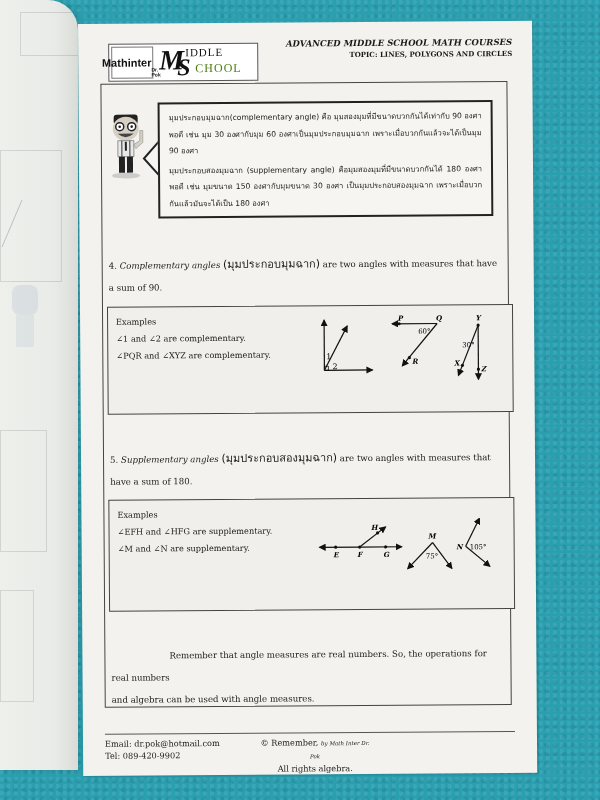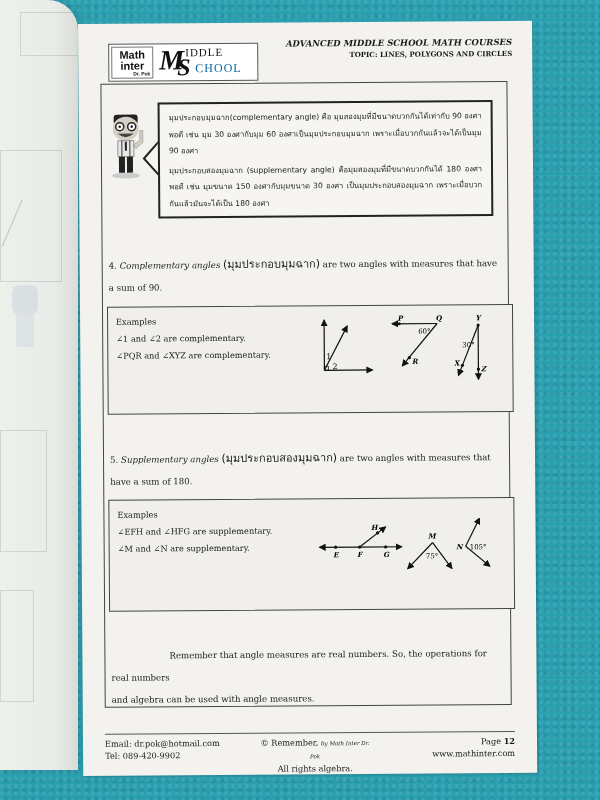--- a/index.html
+++ b/index.html
@@ -26,30 +26,30 @@
     transform: rotate(-0.4deg);
     transform-origin: top left;
     box-shadow: 1px 1px 3px rgba(0,0,0,0.2);
   }
   .logo {
     position: absolute; left: 30px; top: 20px; width: 148px; height: 36px;
     border: 1px solid #555; background: #fff; display: flex;
   }
   .logo-mi {
     width: 40px; border-right: 1px solid #555; margin: 2px; border: 1px solid #777;
-    display: flex; flex-direction: column; align-items: center; justify-content: center;
+    display: flex; flex-direction: row; align-items: center; justify-content: center;
     font-family: "Liberation Sans", sans-serif; line-height: 1;
   }
   .logo-mi .l1 { font-weight: bold; font-size: 11px; color: #111; }
   .logo-mi .l3 { font-weight: bold; font-size: 5px; color: #111; align-self: flex-end; margin-right: 2px; }
   .logo-ms { position: relative; flex: 1; font-family: "Liberation Serif", serif; }
   .logo-ms .bigM { position: absolute; left: 4px; top: 0px; font-size: 28px; font-style: italic; font-weight: bold; color: #111; }
   .logo-ms .iddle { position: absolute; left: 30px; top: 2px; font-size: 11px; color: #111; letter-spacing: 1px; }
   .logo-ms .bigS { position: absolute; left: 22px; top: 10px; font-size: 24px; font-style: italic; font-weight: bold; color: #111; }
-  .logo-ms .chool { position: absolute; left: 40px; top: 17px; font-size: 12px; color: #0369a1; letter-spacing: 1px; }
+  .logo-ms .chool { position: absolute; left: 40px; top: 17px; font-size: 12px; color: #4d7c0f; letter-spacing: 1px; }
   .hdr-right { position: absolute; right: 20px; top: 16px; text-align: right; font-family: "DejaVu Serif", serif; }
   .hdr-right .t1 { font-size: 8.5px; font-weight: bold; font-style: italic; color: #1a1a1a; }
   .hdr-right .t2 { font-size: 7px; font-weight: bold; color: #1a1a1a; margin-top: 2px; }
   .content-frame {
     position: absolute; left: 22px; top: 60px; width: 405px; height: 622px;
     border: 1.5px solid #444;
   }
   .mascot { position: absolute; left: 8px; top: 28px; width: 38px; height: 66px; }
   .bubble {
     position: absolute; left: 56px; top: 18px; width: 335px; height: 116px;
@@ -246,18 +246,14 @@
 
   <div class="footer">
     <div class="col c1">
       <div>Email: dr.pok@hotmail.com</div>
       <div>Tel: 089-420-9902</div>
     </div>
     <div class="col c2">
       <div><span>© Remember,</span> <span class="small">by Math Inter Dr. Pok</span></div>
       <div>All rights algebra.</div>
     </div>
-    <div class="col c3">
-      <div><span>Page</span> <b>12</b></div>
-      <div>www.mathinter.com</div>
-    </div>
   </div>
 </div>
 
 </body></html>

